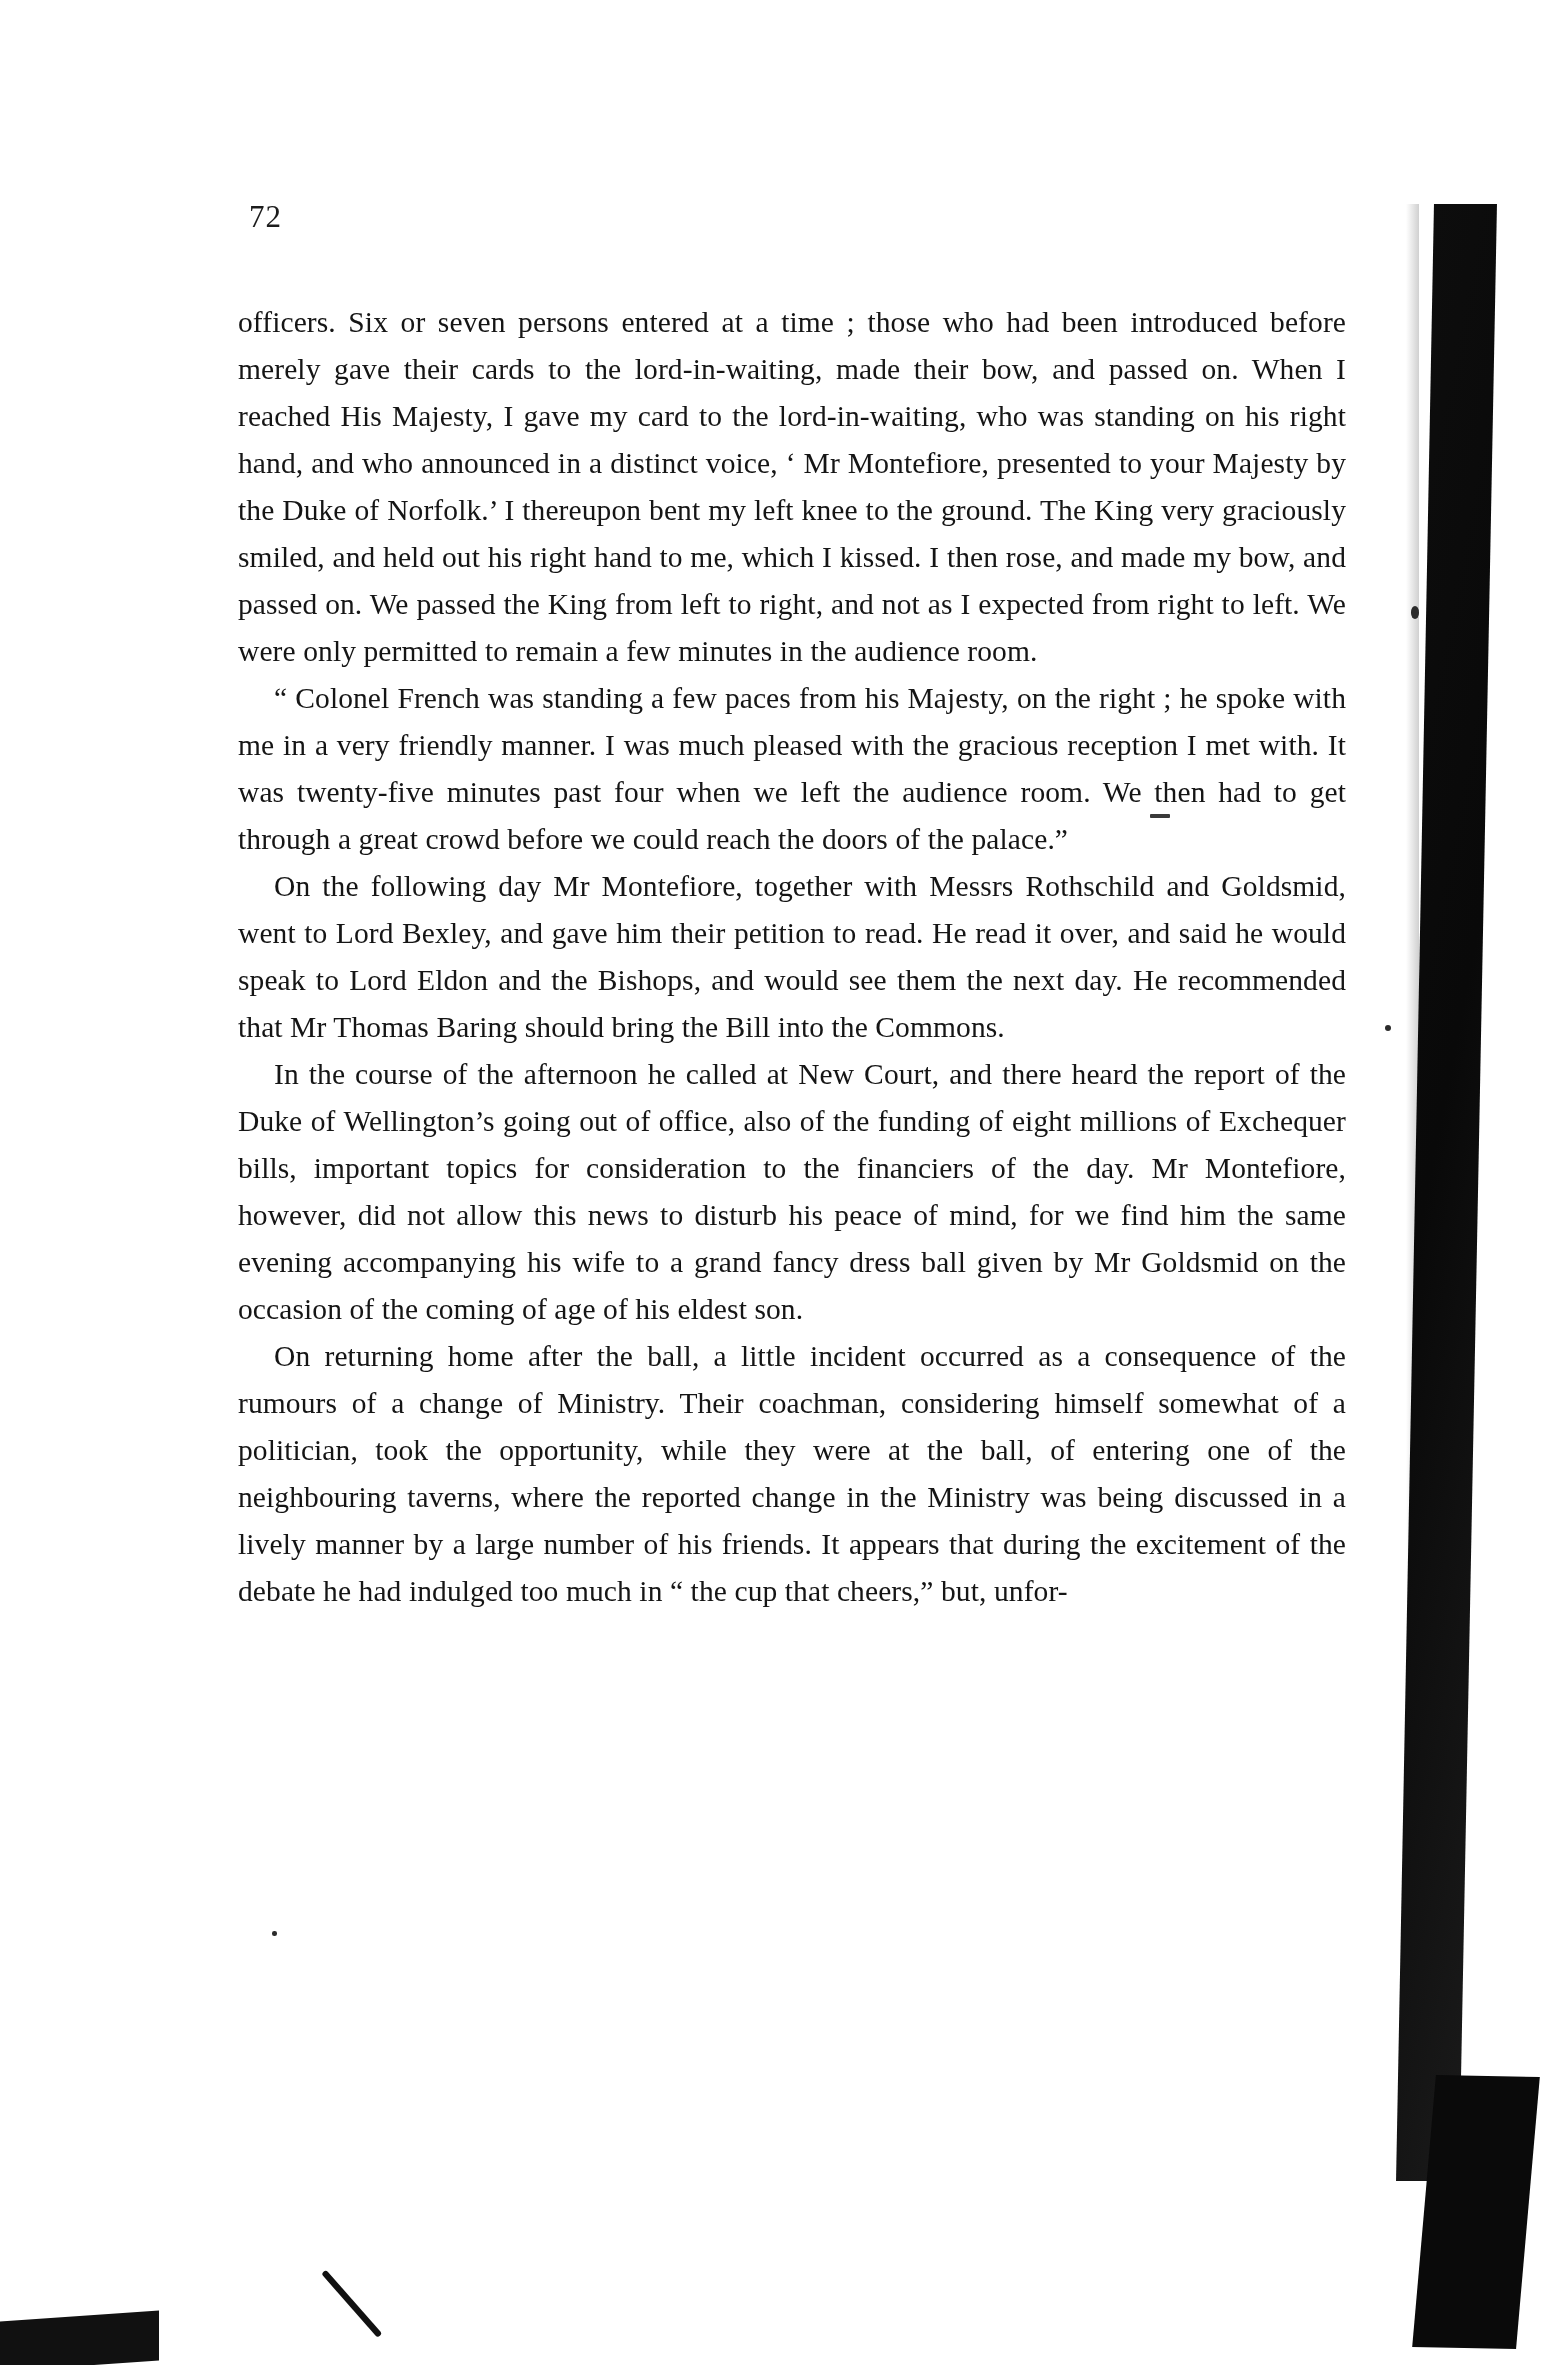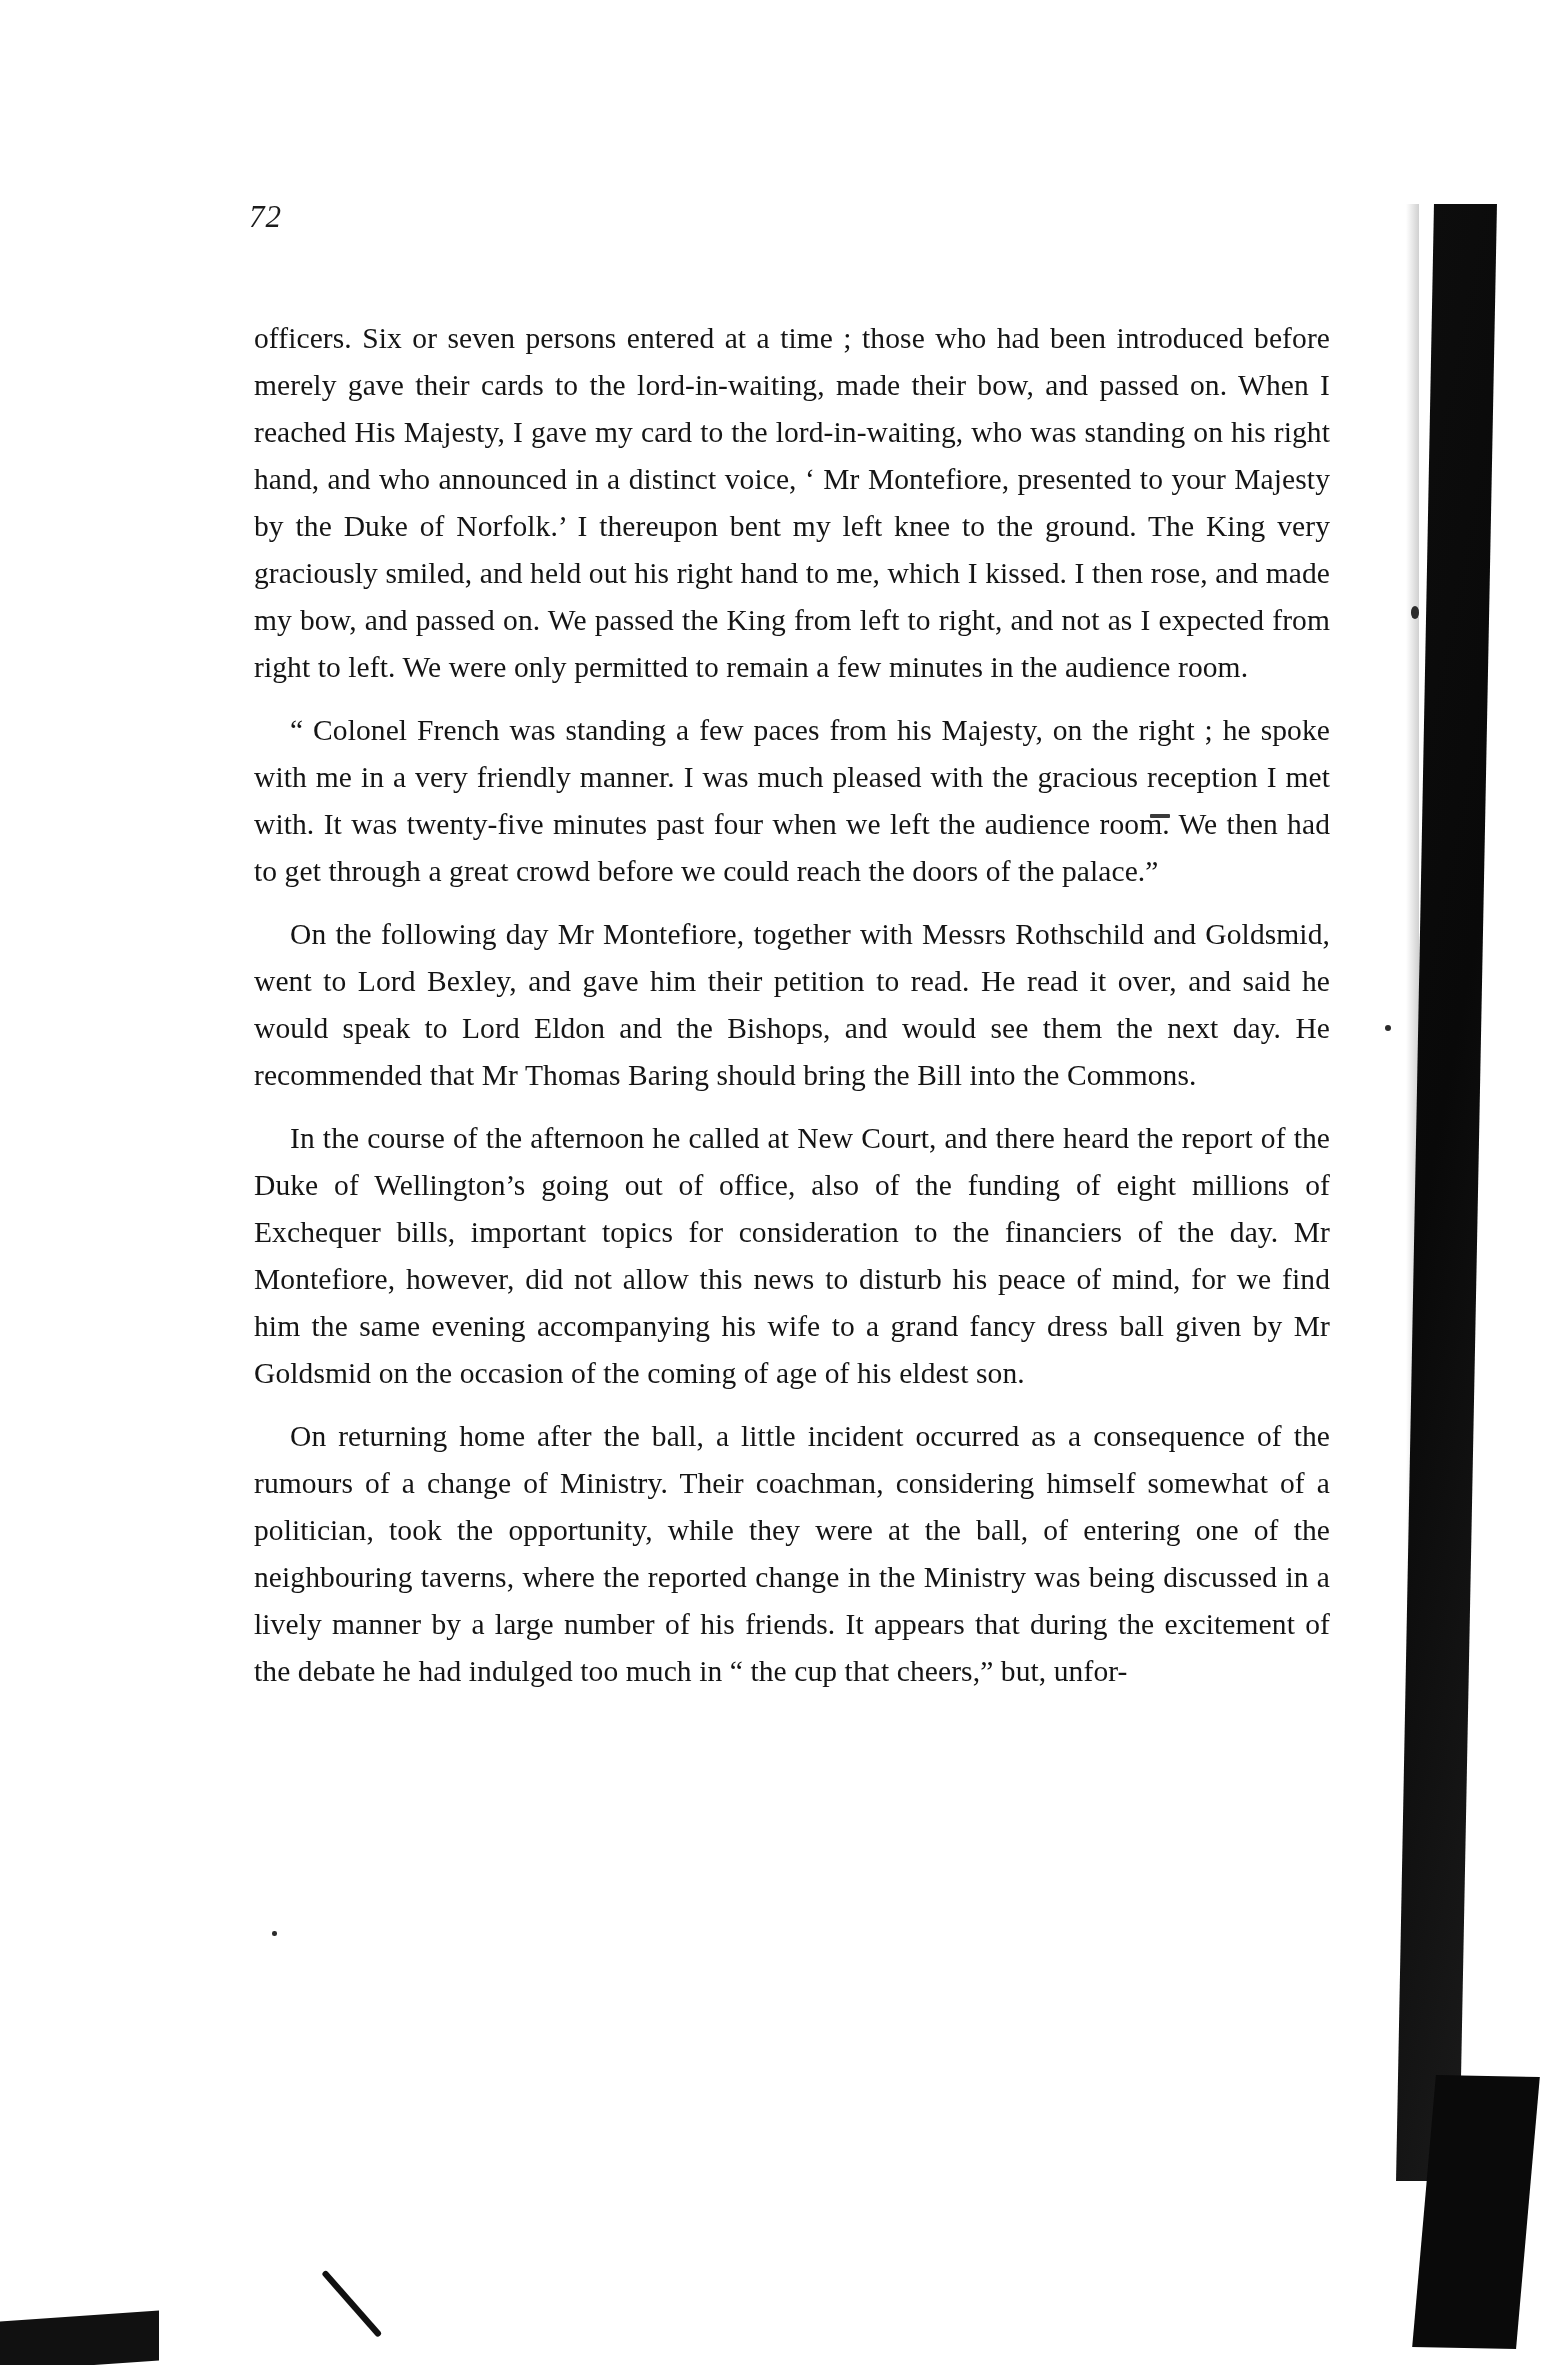--- a/index.html
+++ b/index.html
@@ -23,21 +23,20 @@
     left: 249px;
     top: 199px;
     width: 1070px;
     height: 54px;
     display: flex;
     align-items: baseline;
   }
   .folio {
     font-family: "Liberation Serif", serif;
     font-size: 31px;
-    font-style: italic;
     letter-spacing: 0.9px;
     color: #1c1c1c;
     width: 86px;
   }
   .head-title {
     font-family: "Liberation Serif", serif;
     font-size: 34px;
     font-style: italic;
     letter-spacing: 1px;
     color: #141414;
@@ -45,21 +44,21 @@
   }
 
   
   .textblock {
     position: absolute;
     left: 238px;
     top: 299px;
     width: 1108px;
   }
   .para {
-    margin: 16px;
+    margin: 0;
     font-size: 29.5px;
     line-height: 47px;
     text-align: justify;
     text-justify: inter-word;
     color: #151515;
     letter-spacing: 0.1px;
   }
   .para + .para {
     text-indent: 36px;
   }

